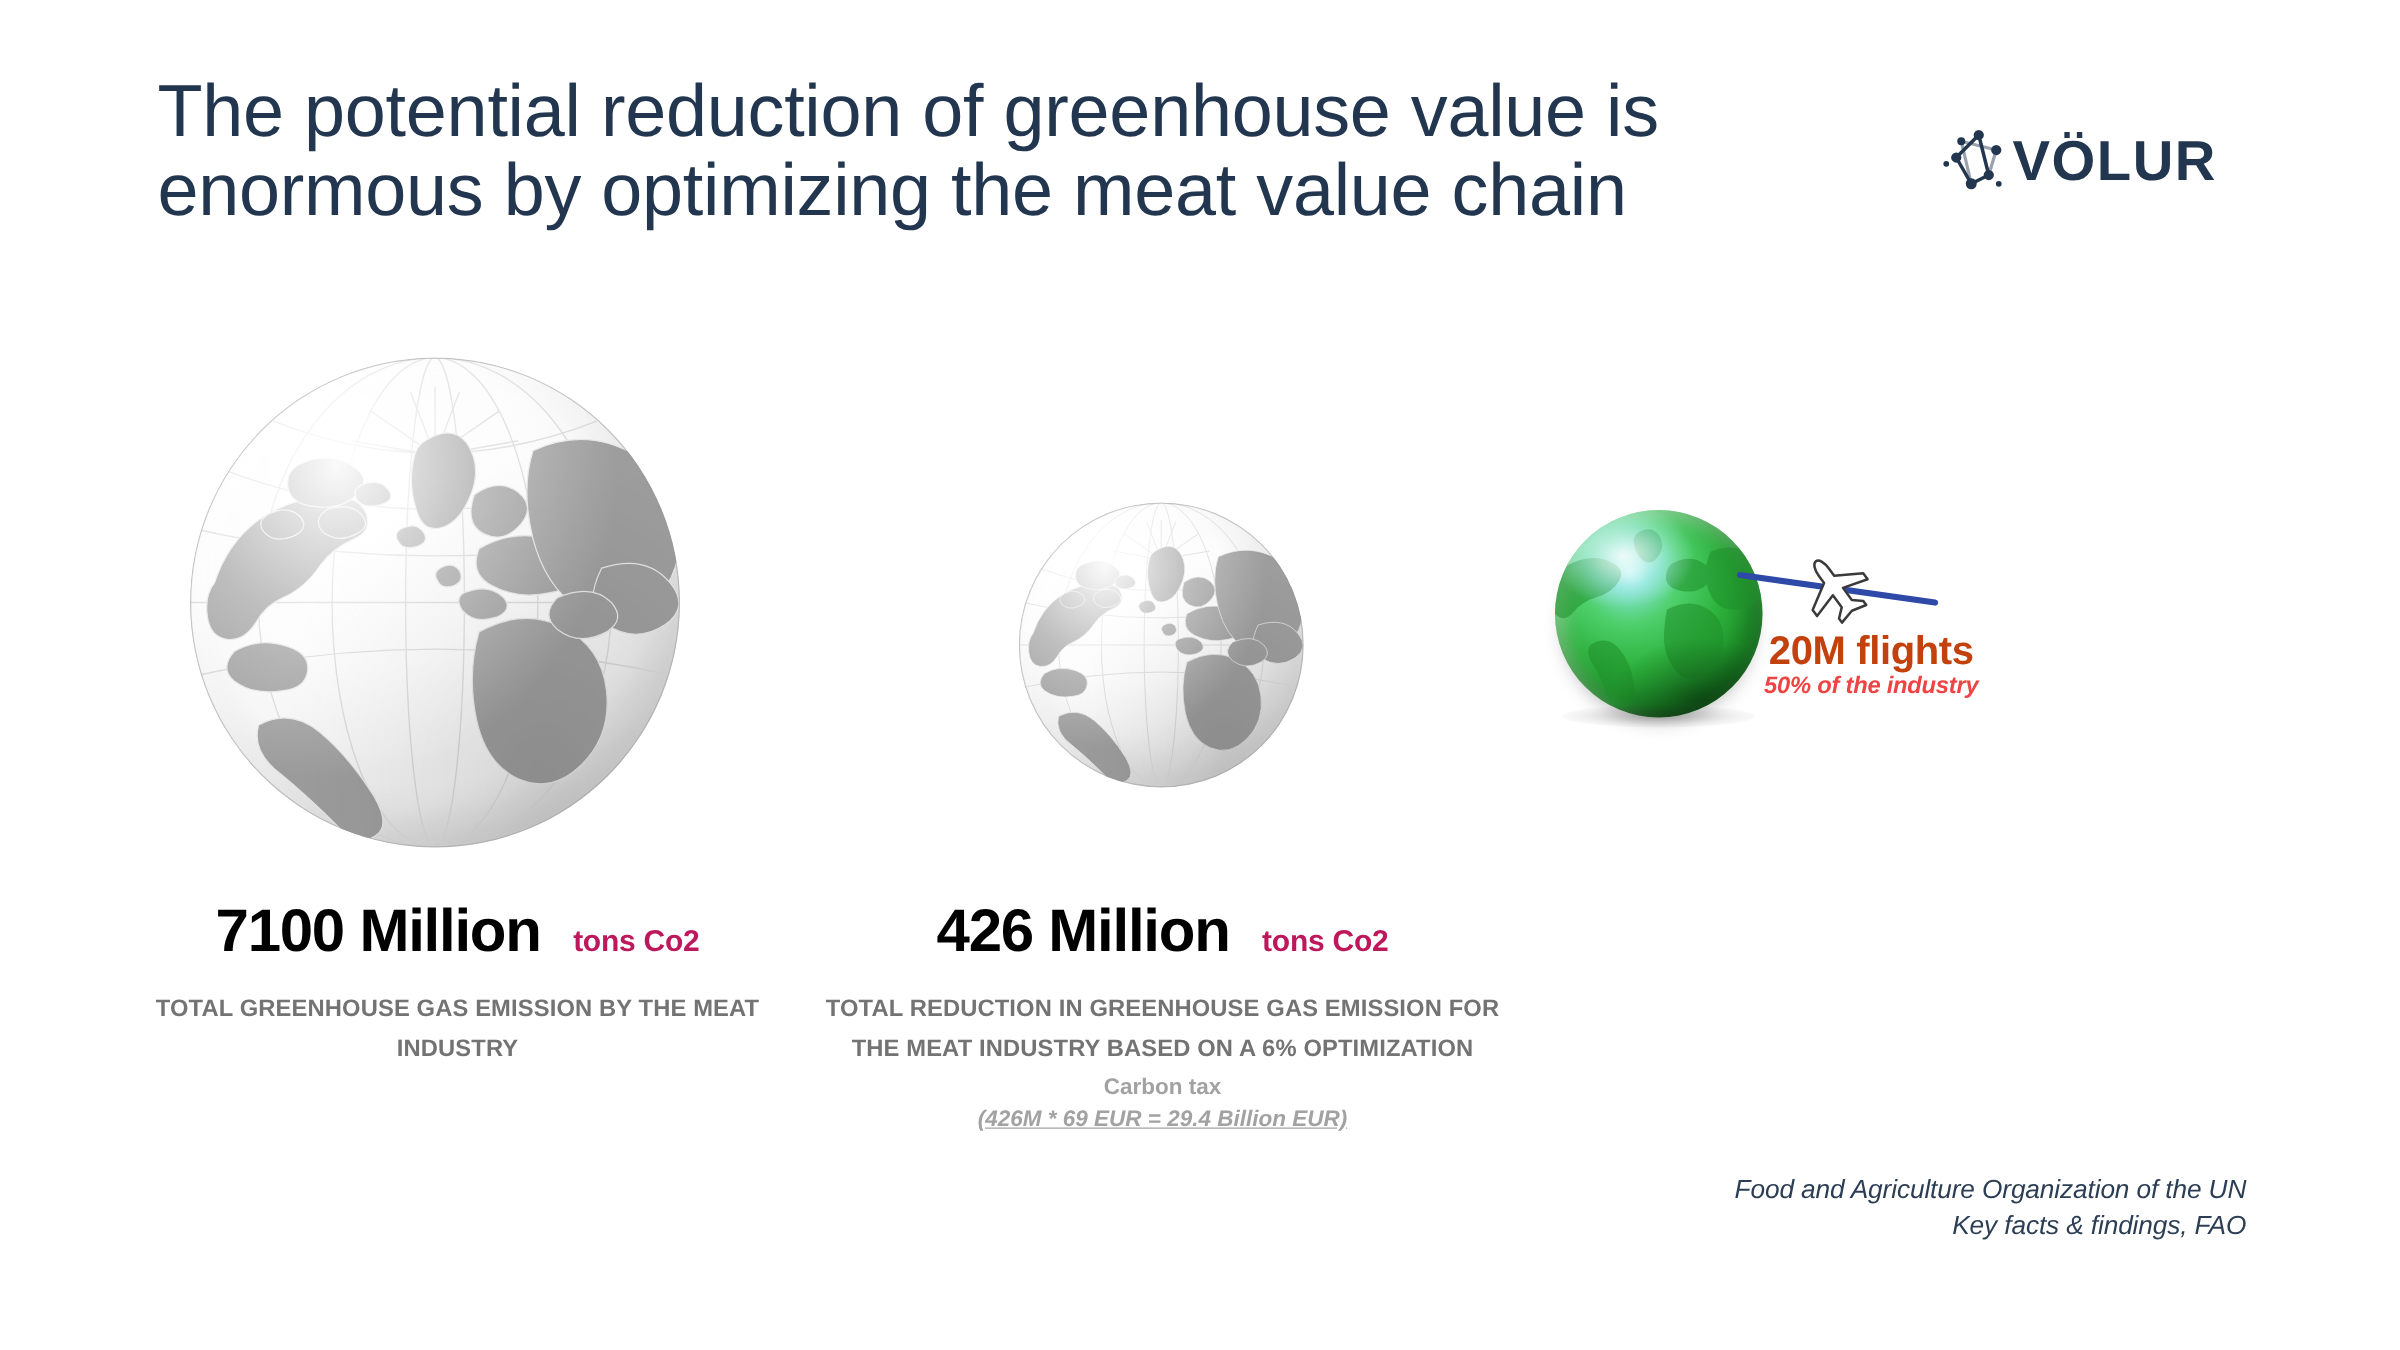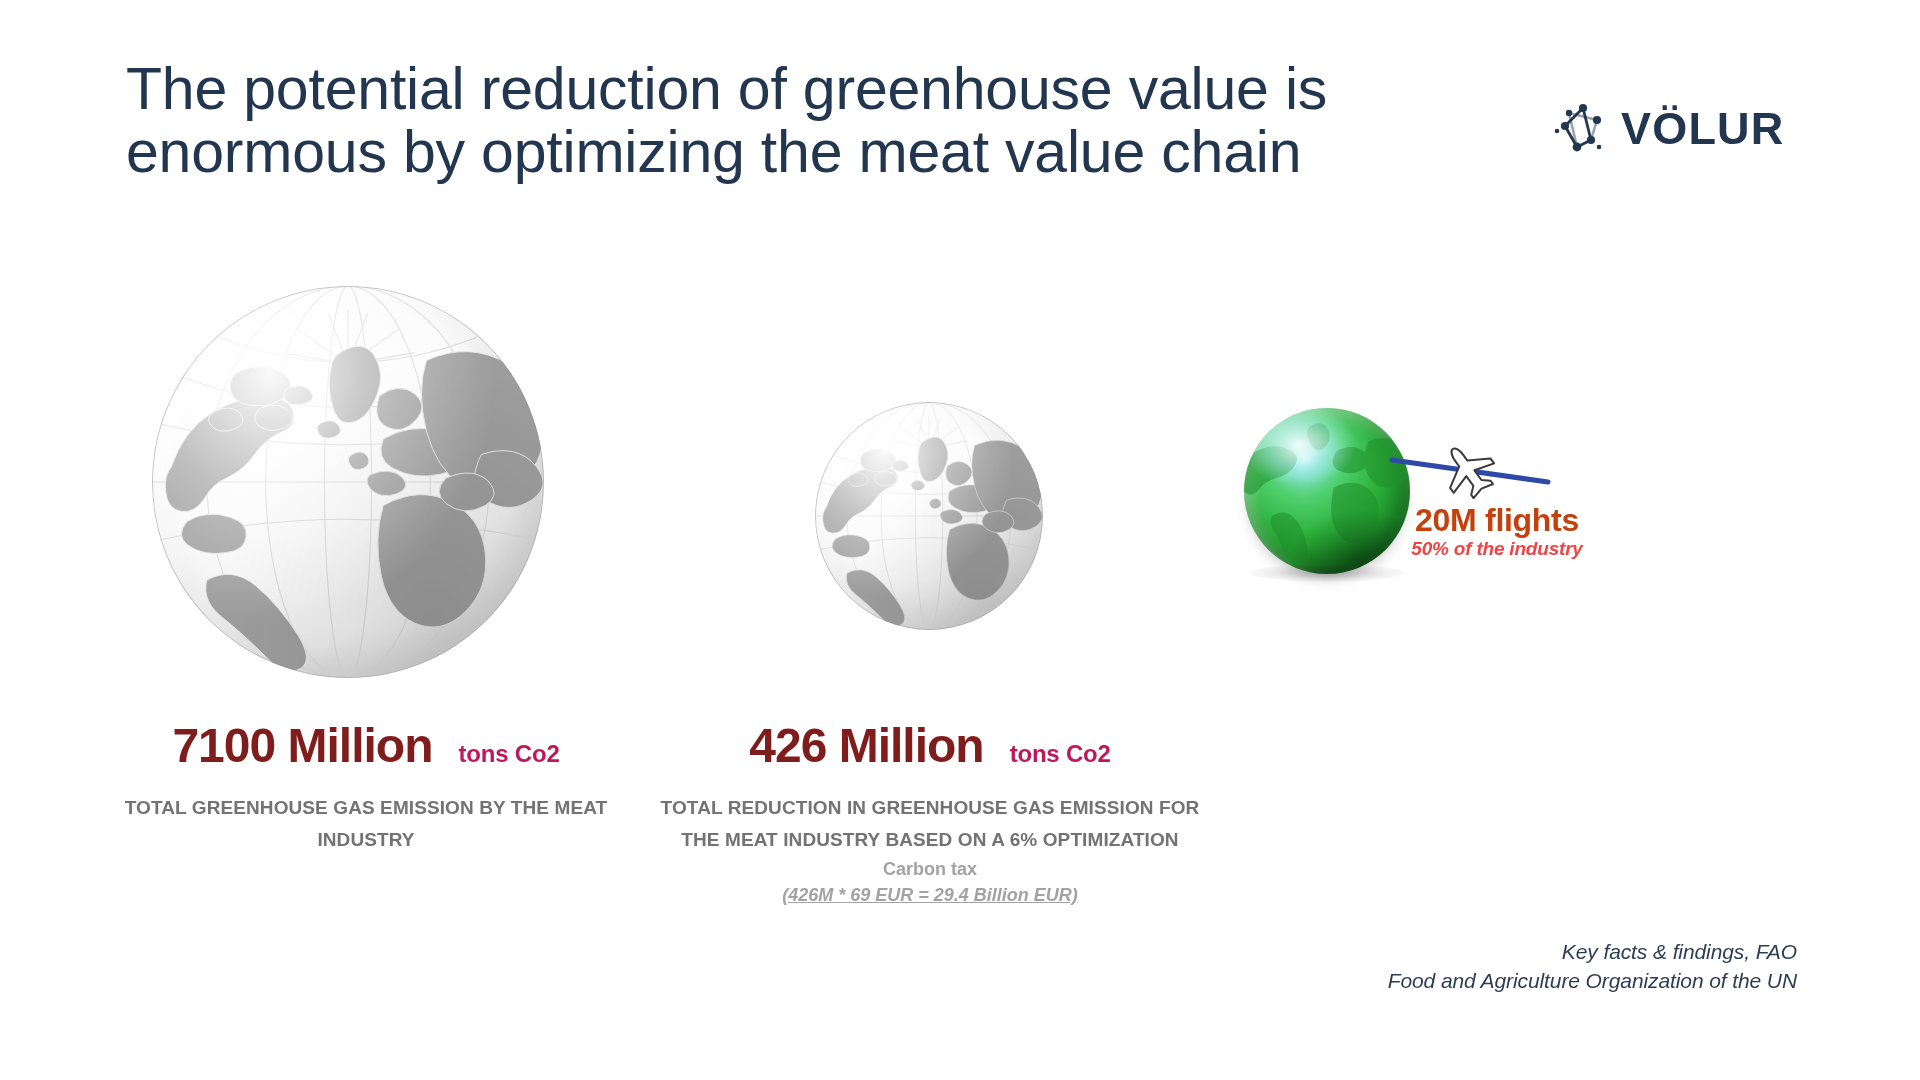--- a/index.html
+++ b/index.html
@@ -41,21 +41,21 @@
     white-space: nowrap;
   }
 
   
   .logo {
     position: absolute;
     left: 1553px;
     top: 100px;
     display: flex;
     align-items: center;
-    gap: 14px;
+    gap: 3px;
   }
   .logo-mark {
     width: 54px;
     height: 56px;
     display: block;
   }
   .logo-word {
     font-size: 45px;
     font-weight: 700;
     letter-spacing: 1.2px;
@@ -169,21 +169,21 @@
   .stat-row {
     display: flex;
     align-items: baseline;
     justify-content: center;
     gap: 26px;
     margin-top: 28px;
   }
   .stat-number {
     font-size: 48px;
     font-weight: 700;
-    color: #7f1d1d;
+    color: #000000;
     letter-spacing: -1px;
     line-height: 56px;
     white-space: nowrap;
   }
   .stat-unit {
     font-size: 24px;
     font-weight: 700;
     color: #be185d;
     letter-spacing: -0.2px;
     white-space: nowrap;
@@ -466,17 +466,17 @@
       </div>
 
       <div class="flights-label">
         <div class="flights-main">20M flights</div>
         <div class="flights-sub">50% of the industry</div>
       </div>
     </div>
   </div>
 
   <div class="source">
+    <div class="source-line">Food and Agriculture Organization of the UN</div>
     <div class="source-line">Key facts &amp; findings, FAO</div>
-    <div class="source-line">Food and Agriculture Organization of the UN</div>
   </div>
 
 </div>
 
 </body></html>

